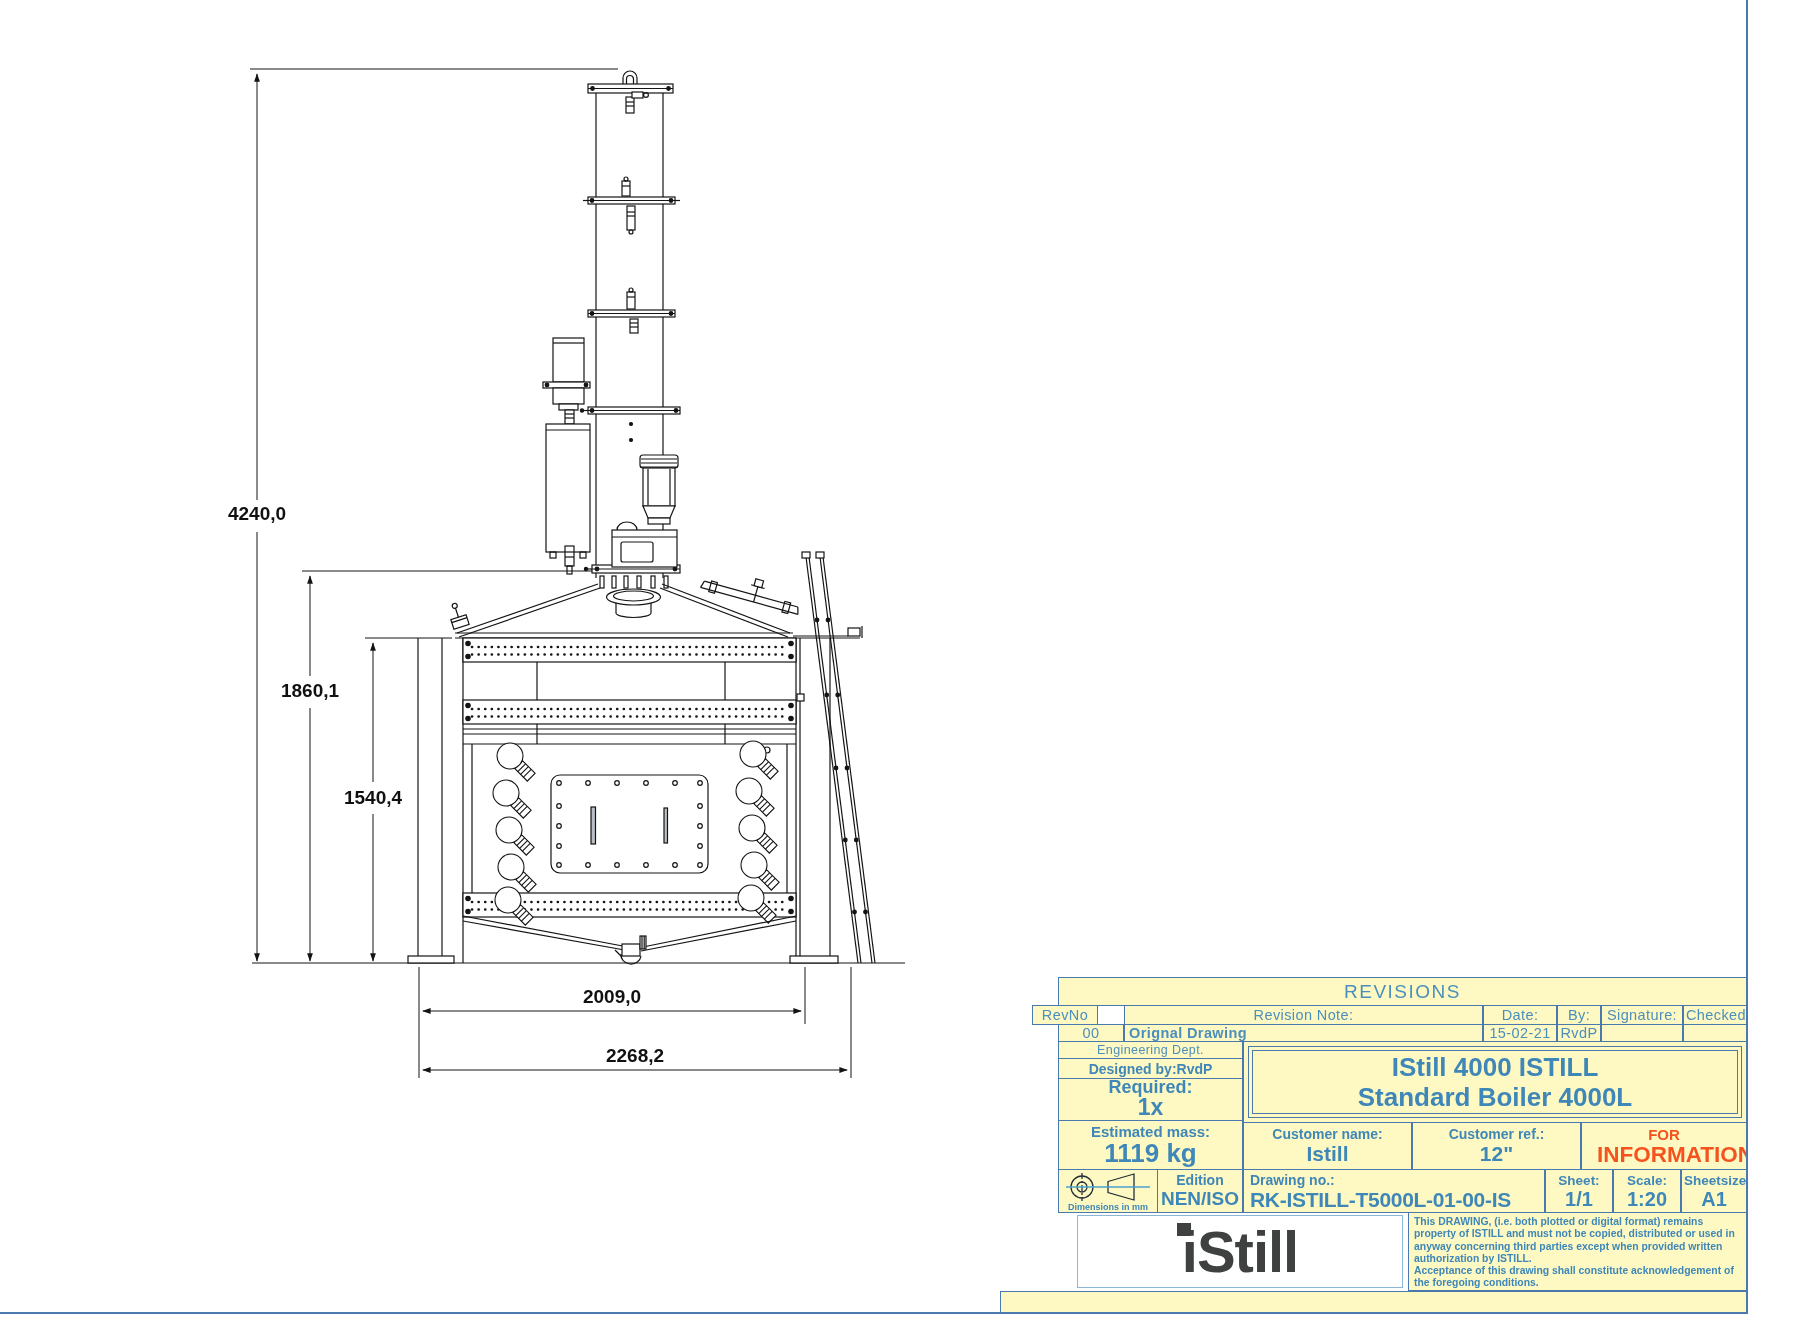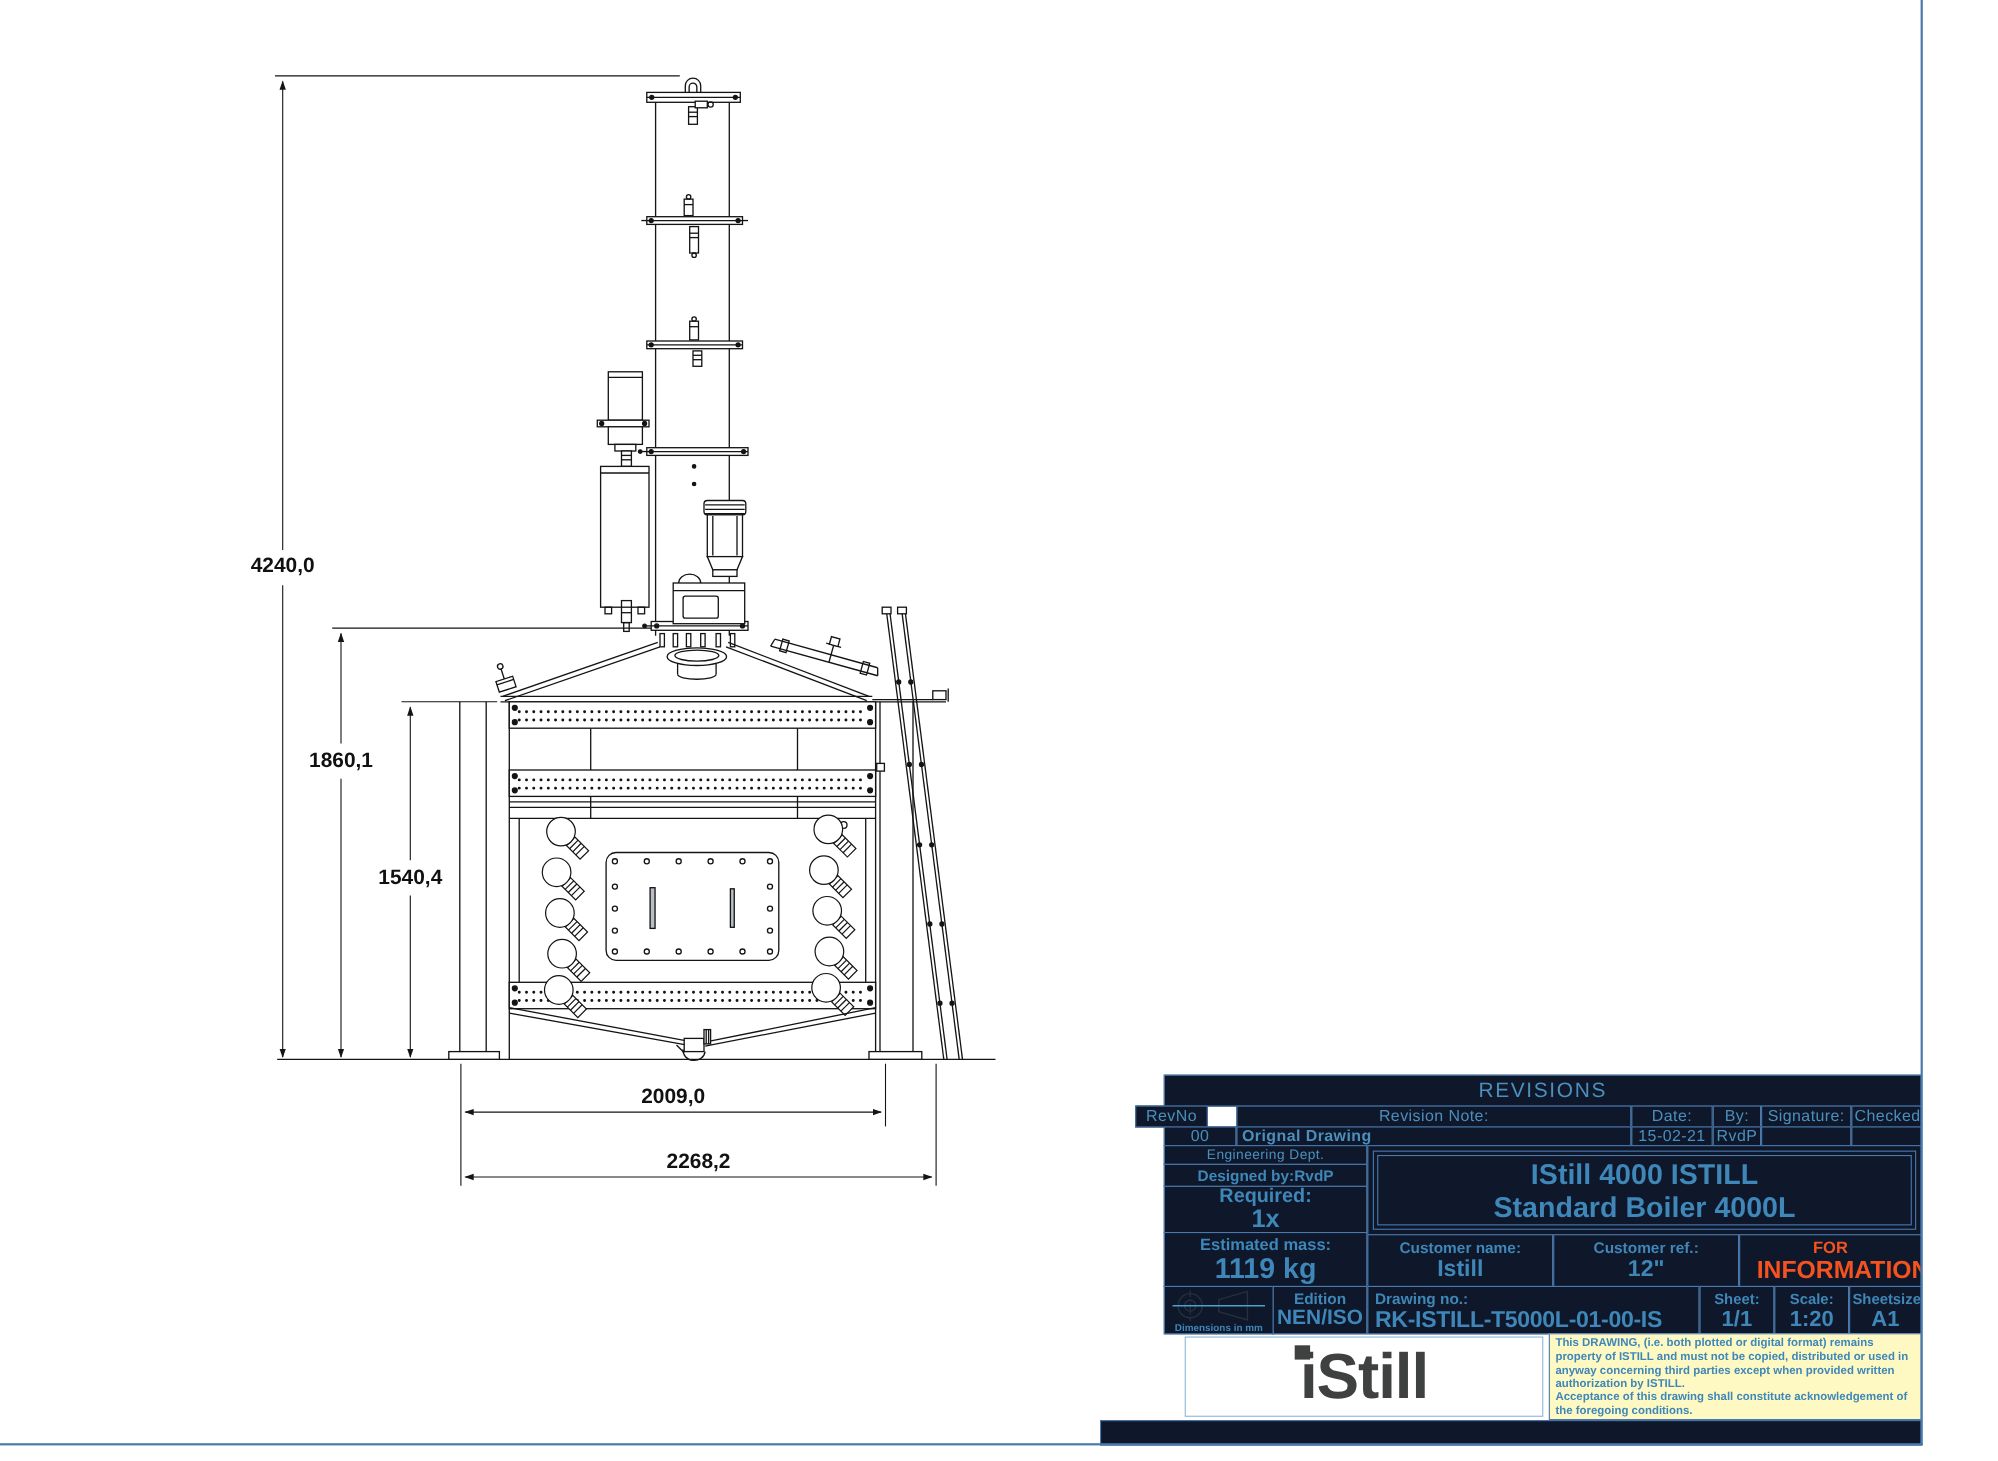--- a/index.html
+++ b/index.html
@@ -10,21 +10,21 @@
     --org:#f4531f;         
     --ink:#141414;         
   }
   .screen{position:relative;width:1816px;height:1328px;background:#ffffff;overflow:hidden;
           font-family:"Liberation Sans",sans-serif;}
   svg text{font-family:"Liberation Sans",sans-serif;}
 
   
   .cell{position:absolute;border:1.4px solid var(--ln);box-sizing:border-box;
         display:flex;flex-direction:column;align-items:center;justify-content:center;
-        overflow:hidden;background:#0f172a;}
+        overflow:hidden;background:#fef9c3;}
   .cad{color:var(--cad);font-weight:400;letter-spacing:.4px;}
   .b{color:var(--txt);font-weight:700;}
   .left{align-items:flex-start;}
   .nw{white-space:nowrap;}
   .sheet-right{position:absolute;left:1746px;top:0;width:2.4px;height:1314px;background:var(--ln);}
   .sheet-bottom{position:absolute;left:0;top:1312px;width:1748px;height:2px;background:var(--ln);}
   .tbox-outer{position:absolute;inset:4px;border:1.5px solid var(--ln);}
   .tbox-inner{position:absolute;inset:8px;border:1.2px solid var(--ln);
         display:flex;flex-direction:column;align-items:center;justify-content:center;}
   .logo-box{position:absolute;left:1077px;top:1215px;width:326px;height:73px;

